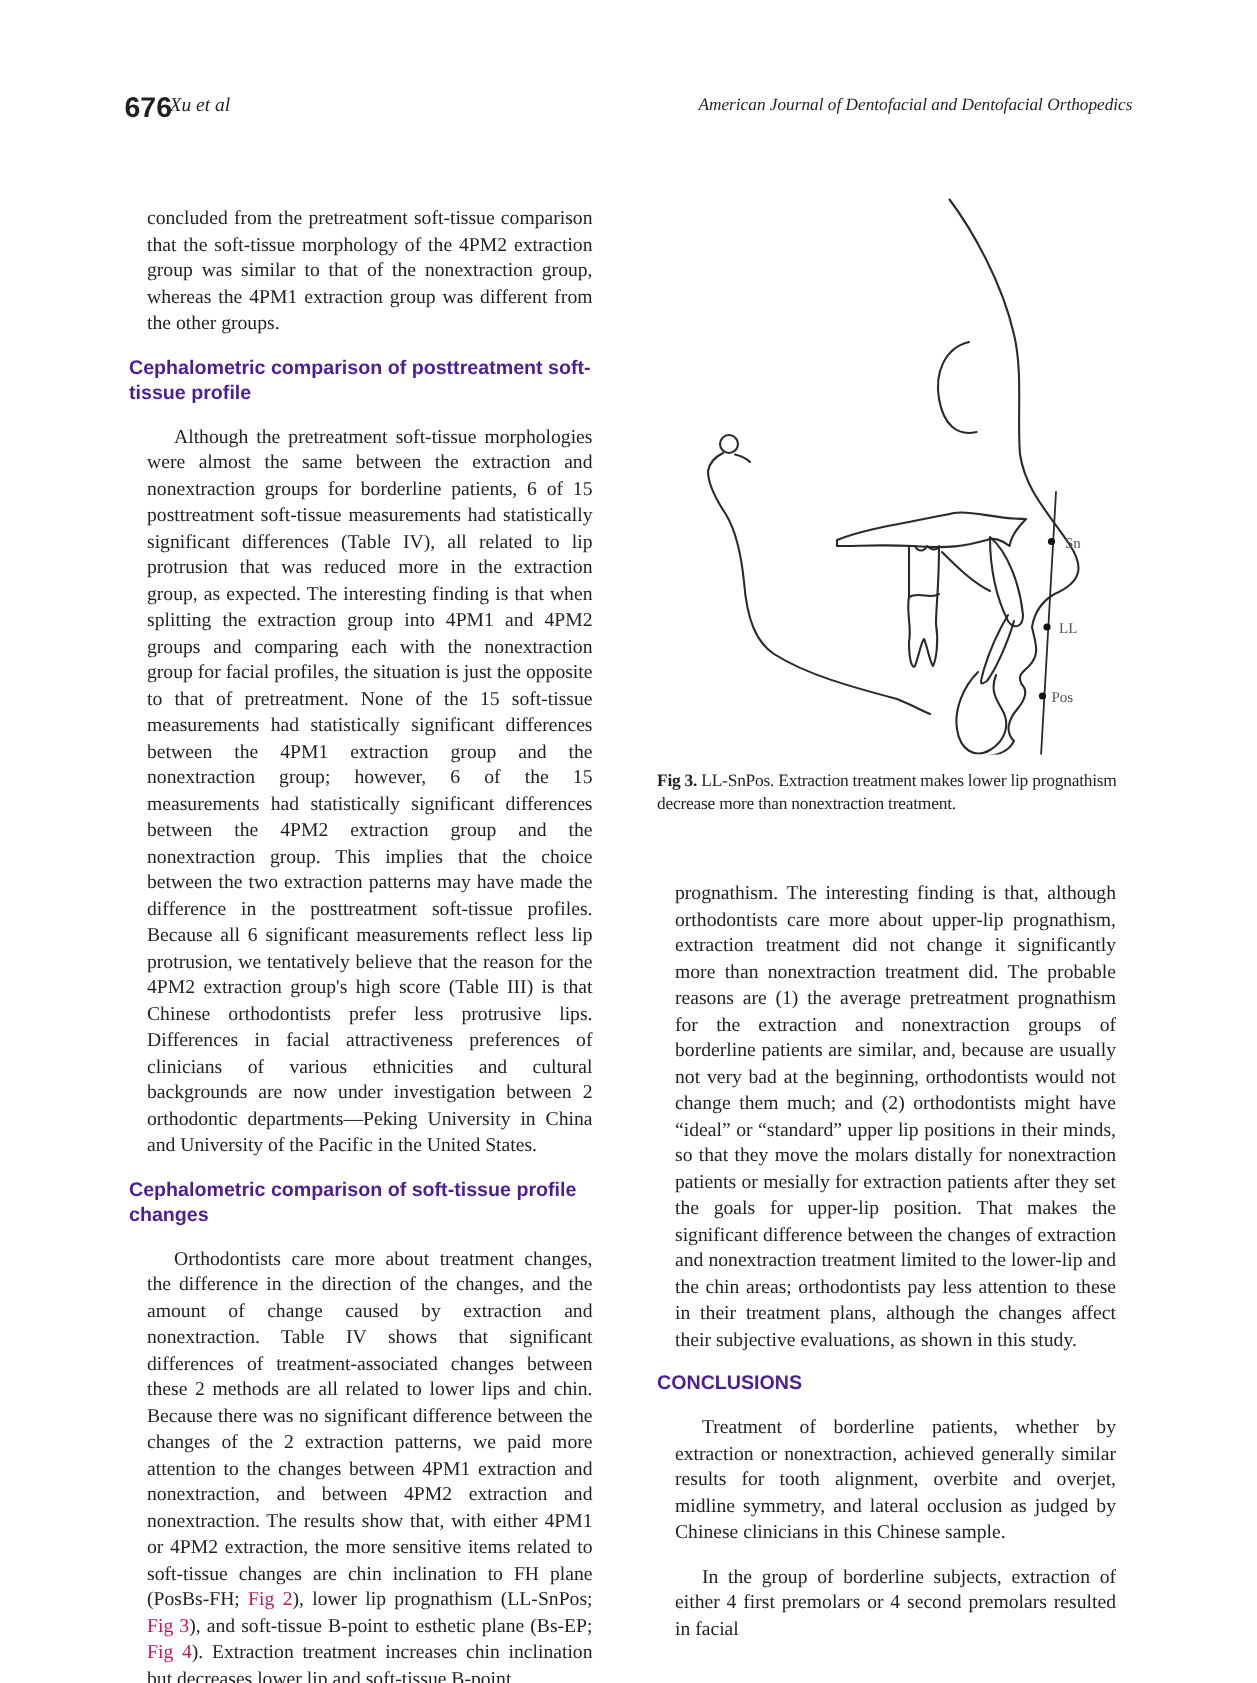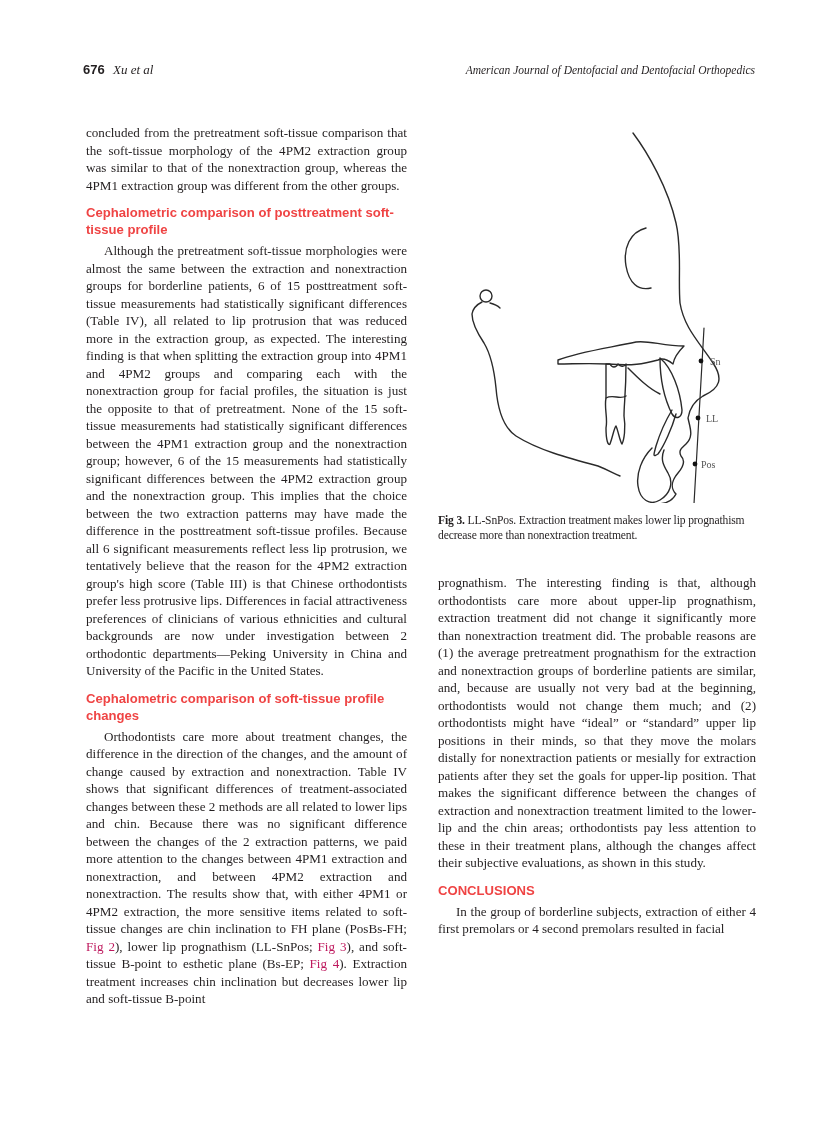--- a/index.html
+++ b/index.html
@@ -1,26 +1,26 @@
 <!DOCTYPE html>
 <html><head>
 <meta charset="utf-8">
 <style>
   html, body { margin: 0; padding: 0; background: #ffffff; }
   body { width: 838px; height: 1122px; position: relative; overflow: hidden; color: #231f20; }
   .page { position: absolute; left: 0; top: 0; width: 838px; height: 1122px; }
   .running-head { position: absolute; top: 62px; left: 83px; right: 83px; height: 34px; }
-  .page-num { position: absolute; left: 0; top: 0; font-family: "Liberation Sans", sans-serif; font-weight: bold; font-size: 13px; }
+  .page-num { position: absolute; left: 0; top: 0; font-family: "Liberation Sans", sans-serif; font-weight: bold; font-size: 19px; }
   .authors { position: absolute; left: 30px; top: 0; font-family: "Liberation Serif", serif; font-style: italic; font-size: 13px; }
   .journal { position: absolute; right: 0; top: 1px; text-align: right; font-family: "Liberation Serif", serif; font-style: italic; font-size: 11.5px; line-height: 14px; }
   .col { position: absolute; top: 124px; width: 321px; font-family: "Liberation Serif", serif; font-size: 13.1px; line-height: 17.5px; text-align: justify; }
   .col.left { left: 86px; }
-  p { margin: 0; }
+  p { margin: 12px; }
   p.indent { text-indent: 18px; }
-  h3 { font-family: "Liberation Sans", sans-serif; font-weight: bold; font-size: 13.1px; line-height: 17px; margin: 10px 0 4px 0; text-align: left; color: #ef4444; }
+  h3 { font-family: "Liberation Sans", sans-serif; font-weight: bold; font-size: 13.1px; line-height: 17px; margin: 10px 0 4px 0; text-align: left; color: #4c1d95; }
   .link { color: #be185d; }
   .figure { position: absolute; left: 438px; top: 128px; width: 320px; height: 375px; }
   .figure svg { width: 100%; height: 100%; }
   .caption { position: absolute; left: 438px; top: 513px; width: 320px; font-family: Liberation Serif, serif; font-size: 11.6px; line-height: 15px; letter-spacing: -0.15px; }
   .caption b { font-weight: bold; }
   .right-body { position: absolute; left: 438px; top: 574px; width: 318px; font-family: "Liberation Serif", serif; font-size: 13.1px; line-height: 17.5px; text-align: justify; }
   .fig-label { font-family: "Liberation Serif", serif; font-size: 10px; fill: #555; }
 </style>
 </head>
 <body>
@@ -80,16 +80,17 @@
     </svg>
   </div>
 
   <div class="caption">
     <b>Fig 3.</b><span> LL-SnPos. Extraction treatment makes lower lip prognathism decrease more than nonextraction treatment.</span>
   </div>
 
   <div class="right-body">
     <p>prognathism. The interesting finding is that, although orthodontists care more about upper-lip prognathism, extraction treatment did not change it significantly more than nonextraction treatment did. The probable reasons are (1) the average pretreatment prognathism for the extraction and nonextraction groups of borderline patients are similar, and, because are usually not very bad at the beginning, orthodontists would not change them much; and (2) orthodontists might have “ideal” or “standard” upper lip positions in their minds, so that they move the molars distally for nonextraction patients or mesially for extraction patients after they set the goals for upper-lip position. That makes the significant difference between the changes of extraction and nonextraction treatment limited to the lower-lip and the chin areas; orthodontists pay less attention to these in their treatment plans, although the changes affect their subjective evaluations, as shown in this study.</p>
     <h3 style="">CONCLUSIONS</h3>
+    <p class="indent">Treatment of borderline patients, whether by extraction or nonextraction, achieved generally similar results for tooth alignment, overbite and overjet, midline symmetry, and lateral occlusion as judged by Chinese clinicians in this Chinese sample.</p>
     <p class="indent">In the group of borderline subjects, extraction of either 4 first premolars or 4 second premolars resulted in facial</p>
   </div>
 
 </div>
 
 </body></html>

